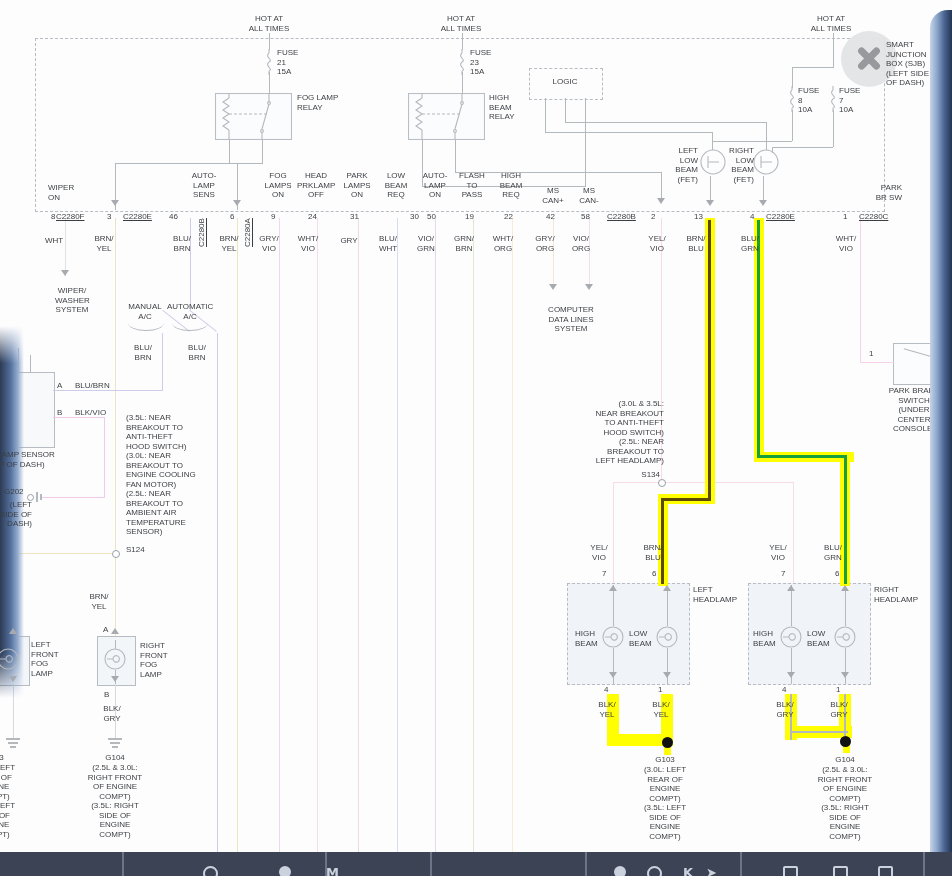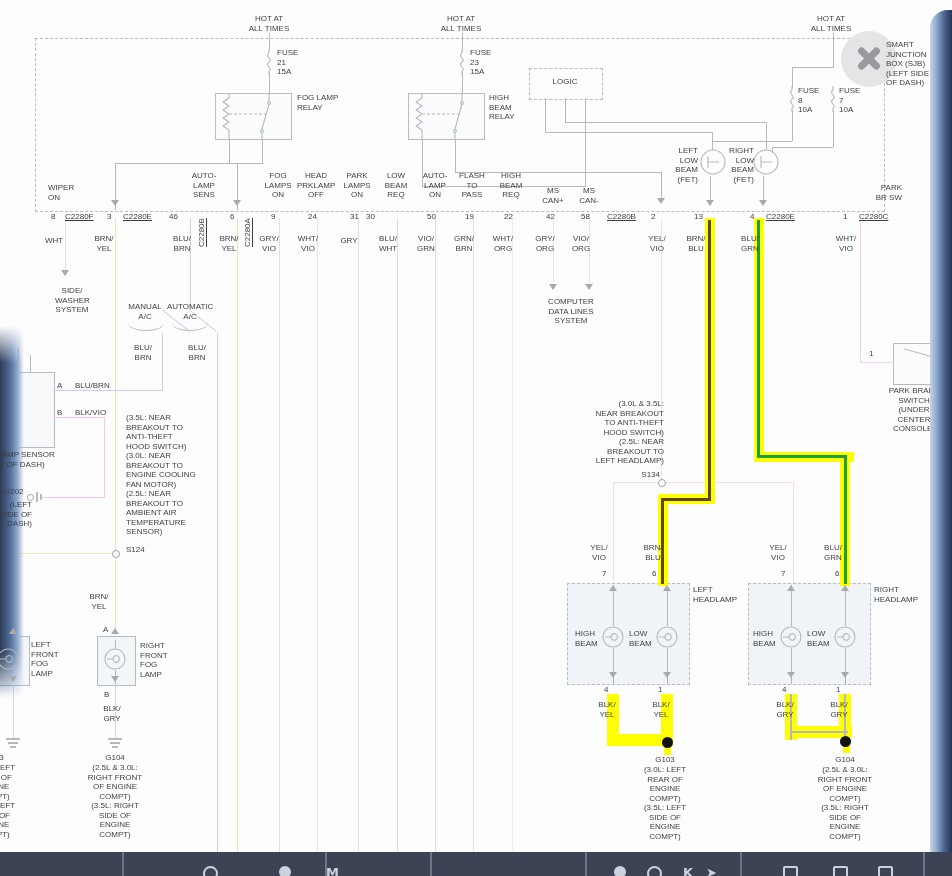--- a/index.html
+++ b/index.html
@@ -338,32 +338,32 @@
   <span class="t r" style="left:862px;top:183px;width:40px">PARK
 BR SW</span>
 
   <span class="t" style="left:51px;top:212px">8</span>
   <span class="t" style="left:107px;top:212px">3</span>
   <span class="t" style="left:169px;top:212px">46</span>
   <span class="t" style="left:230px;top:212px">6</span>
   <span class="t" style="left:271px;top:212px">9</span>
   <span class="t" style="left:308px;top:212px">24</span>
   <span class="t" style="left:350px;top:212px">31</span>
-  <span class="t" style="left:366px;top:212px">30</span>
+  <span class="t" style="left:410px;top:212px">30</span>
   <span class="t" style="left:427px;top:212px">50</span>
   <span class="t" style="left:465px;top:212px">19</span>
   <span class="t" style="left:504px;top:212px">22</span>
   <span class="t" style="left:546px;top:212px">42</span>
   <span class="t" style="left:581px;top:212px">58</span>
   <span class="t" style="left:651px;top:212px">2</span>
   <span class="t" style="left:694px;top:212px">13</span>
   <span class="t" style="left:750px;top:212px">4</span>
   <span class="t" style="left:843px;top:212px">1</span>
 
-  <span class="t u" style="left:65px;top:212px">C2280F</span>
+  <span class="t u" style="left:56px;top:212px">C2280F</span>
   <span class="t u" style="left:123px;top:212px">C2280E</span>
   <span class="t u vt" style="left:197px;top:209px">C2280B</span>
   <span class="t u vt" style="left:243px;top:209px">C2280A</span>
   <span class="t u" style="left:607px;top:212px">C2280B</span>
   <span class="t u" style="left:766px;top:212px">C2280E</span>
   <span class="t u" style="left:859px;top:212px">C2280C</span>
 
   <span class="t c" style="left:41px;top:236px;width:26px">WHT</span>
   <span class="t c" style="left:91px;top:234px;width:26px">BRN/
 YEL</span>
@@ -390,24 +390,24 @@
 ORG</span>
   <span class="t c" style="left:644px;top:234px;width:26px">YEL/
 VIO</span>
   <span class="t c" style="left:683px;top:234px;width:26px">BRN/
 BLU</span>
   <span class="t c" style="left:737px;top:234px;width:26px">BLU/
 GRN</span>
   <span class="t c" style="left:833px;top:234px;width:26px">WHT/
 VIO</span>
 
-  <span class="t c" style="left:55px;top:286px;width:34px">SIDE/
+  <span class="t c" style="left:55px;top:286px;width:34px">WIPER/
 WASHER
 SYSTEM</span>
-  <span class="t c" style="left:548px;top:297px;width:46px">COMPUTER
+  <span class="t c" style="left:548px;top:305px;width:46px">COMPUTER
 DATA LINES
 SYSTEM</span>
   <span class="t c" style="left:128px;top:302px;width:34px">MANUAL
 A/C</span>
   <span class="t c" style="left:167px;top:302px;width:46px">AUTOMATIC
 A/C</span>
   <span class="t c" style="left:130px;top:343px;width:26px">BLU/
 BRN</span>
   <span class="t c" style="left:184px;top:343px;width:26px">BLU/
 BRN</span>

